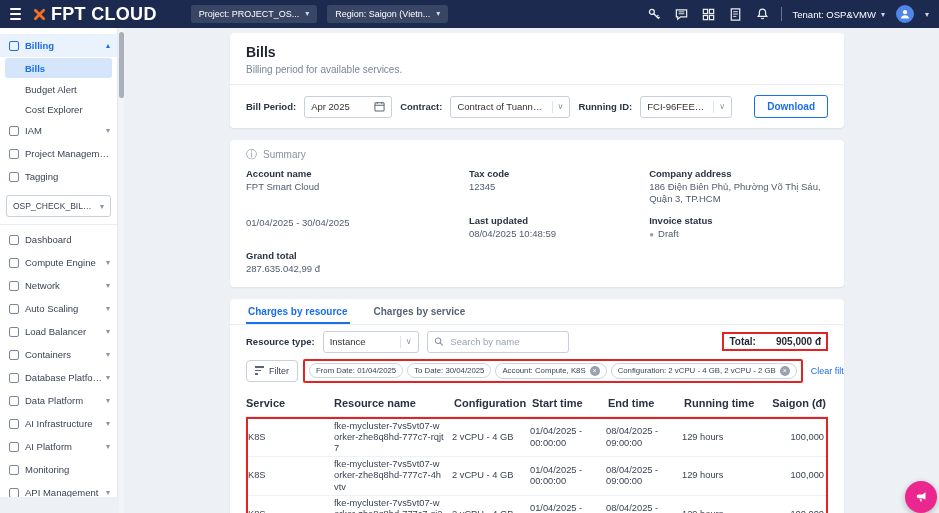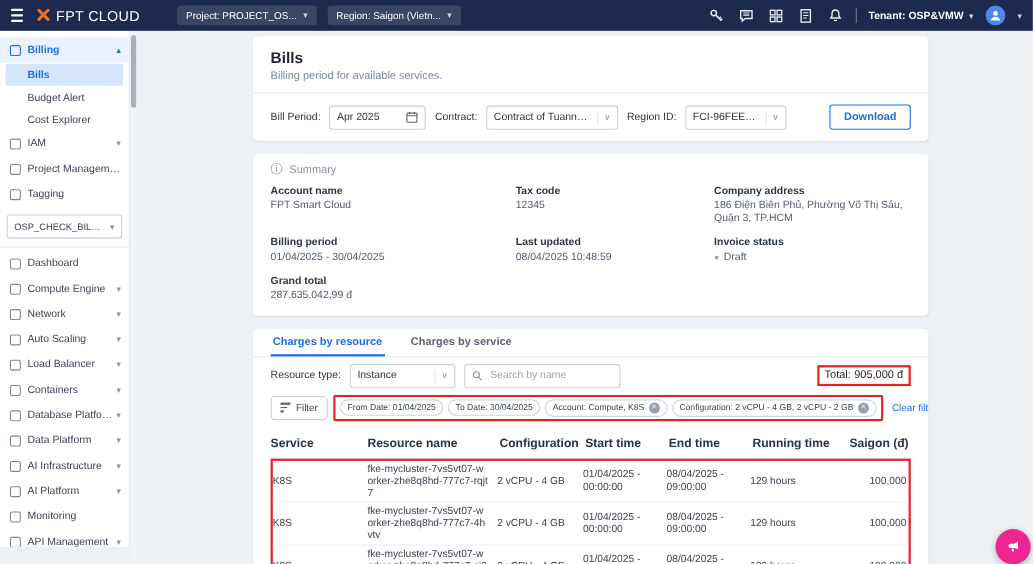--- a/index.html
+++ b/index.html
@@ -13,30 +13,30 @@
   .trunc{overflow:hidden;white-space:nowrap;text-overflow:ellipsis}
   .caret{font-size:8px;color:#8a93a5}
   .vee{font-size:8px;color:#8a93a5}
 
   
   .topbar{position:absolute;top:0;left:0;right:0;height:28px;background:var(--topbar-bg);
           display:flex;align-items:center;color:#fff;z-index:5}
   .tb-left{display:flex;align-items:center;gap:10px;padding-left:8px}
   .hamburger{width:15px;display:flex;flex-direction:column;gap:3px;cursor:pointer;padding:2px}
   .hamburger span{height:2px;background:#fff;border-radius:1px}
-  .brand{display:flex;gap:5px;font-weight:normal;font-size:13px;letter-spacing:.3px;cursor:pointer}
+  .brand{display:flex;align-items:center;gap:5px;font-weight:bold;font-size:18px;letter-spacing:.3px;cursor:pointer}
   .tb-pill{background:rgba(255,255,255,.13);border-radius:3px;font-size:9px;padding:4px 8px;
            display:flex;gap:6px;align-items:flex-start;cursor:pointer}
   .tb-pill .caret{color:#cdd6e8}
   .tb-pill.first{margin-left:24px}
   .tb-right{margin-left:auto;display:flex;align-items:center;gap:11px;padding-right:10px}
   .tb-actions{display:flex;align-items:center;gap:12px}
   .tb-icon{width:15px;height:15px;display:flex;opacity:.92;cursor:pointer}
   .tb-divider{width:1px;height:14px;background:rgba(255,255,255,.35)}
-  .tenant{font-size:9.5px;font-weight:700;display:flex;gap:5px;align-items:center;cursor:pointer}
+  .tenant{font-size:9.5px;font-weight:400;display:flex;gap:5px;align-items:center;cursor:pointer}
   .tenant .caret{color:#cdd6e8}
   .avatar{width:18px;height:18px;border-radius:50%;background:#4f86e8;display:flex;align-items:center;
           justify-content:center;overflow:hidden;cursor:pointer}
   .av-caret{color:#cdd6e8;font-size:8px}
 
   
   .sidebar{position:absolute;top:28px;left:0;width:118px;bottom:16px;background:#fff;
            border-right:1px solid #e6e9ef;overflow:hidden;padding-top:6px;font-size:9.5px}
   .sb-item{display:flex;align-items:center;height:23px;padding:0 7px 0 9px;color:#3a4354;cursor:pointer}
   .sb-item .sb-label{flex:1;white-space:nowrap;overflow:hidden;text-overflow:ellipsis}
@@ -58,21 +58,21 @@
 
   
   .main{position:absolute;left:124px;top:28px;right:0;bottom:0;background:#edf0f4;overflow:hidden}
   .container{width:614px;margin-left:106px;padding-top:5px}
   .card{background:#fff;border-radius:4px;box-shadow:0 1px 2px rgba(16,24,40,.07);margin-bottom:12px}
 
   .bills-head{padding:11px 16px 9px}
   .bills-title{font-size:14px;font-weight:700;color:#1f2430}
   .bills-sub{font-size:10px;color:#7a8699;margin-top:4px}
   .bills-filters{border-top:1px solid #e8ebf0;padding:10px 16px;display:flex;align-items:center;gap:8px}
-  .f-label{font-weight:400;font-size:9.5px;color:#2a3342;white-space:nowrap}
+  .f-label{font-weight:700;font-size:9.5px;color:#2a3342;white-space:nowrap}
   .input-box{border:1px solid #c7d0dc;border-radius:3px;height:22px;display:flex;align-items:center;
              padding:4px 6px;gap:5px;font-size:9.5px;color:#333;background:#fff;cursor:pointer}
   .input-box .sep{width:1px;height:12px;background:#dfe3ea}
   .btn-outline{margin-left:auto;border:1px solid var(--accent);color:var(--accent);font-weight:600;
                border-radius:3px;background:#fff;font-size:10px;padding:5px 12px;cursor:pointer;
                font-family:inherit}
 
   .sum-head{display:flex;gap:6px;align-items:center;color:#8a94a3;font-size:10px;padding:9px 16px 0}
   .info{font-size:11px;line-height:1}
   .sum-grid{display:grid;grid-template-columns:1.25fr 1fr 1.05fr;gap:10px 10px;padding:8px 16px 12px}
@@ -82,22 +82,22 @@
 
   .tabs{display:flex;gap:22px;padding:0 16px;border-bottom:1px solid #e8ebf0}
   .tab{padding:7px 2px 5px;font-size:10px;font-weight:600;color:#5a6475;cursor:pointer;
        border-bottom:2px solid transparent}
   .tab.active{color:var(--accent);border-bottom-color:var(--accent)}
   .controls{display:flex;align-items:center;gap:8px;padding:6px 16px}
   .search-box{cursor:text}
   .search-box input{border:none;outline:none;font-size:9.5px;width:100%;color:#333;background:transparent;
                     font-family:inherit}
   .search-box input::placeholder{color:#9aa3b2}
-  .total-box{margin-left:auto;border:2px solid var(--annotation);padding:2px 5px;font-weight:400;
-             font-size:10px;color:#1f2430;display:flex;gap:3px;white-space:nowrap}
+  .total-box{margin-left:auto;border:2px solid var(--annotation);padding:2px 5px;font-weight:700;
+             font-size:10px;color:#1f2430;display:flex;gap:20px;white-space:nowrap}
 
   .filter-row{display:flex;align-items:center;gap:5px;padding:0 10px 6px 16px;overflow:hidden}
   .filter-btn{border:1px solid #c7d0dc;border-radius:4px;height:22px;display:flex;align-items:center;
               gap:5px;padding:0 8px;font-size:9px;color:#3a4354;cursor:pointer;flex:none;background:#fff}
   .funnel{display:flex;flex-direction:column;gap:2px}
   .funnel span{height:1.5px;background:#5a6475;display:block}
   .funnel span:nth-child(1){width:9px}.funnel span:nth-child(2){width:6px}.funnel span:nth-child(3){width:3px}
   .chips-annot{border:2px solid var(--annotation);display:flex;align-items:center;gap:4px;
                padding:2px 4px;border-radius:2px;flex:none}
   .chip{border:1px solid #cdd5df;background:#fff;border-radius:10px;padding:2px 6px;font-size:7.8px;
@@ -313,21 +313,21 @@
             <rect x="1" y="2" width="10" height="9" rx="1" fill="none" stroke="#5a6475" stroke-width="1.1"></rect>
             <path d="M1 4.6h10M3.6 1v2M8.4 1v2" stroke="#5a6475" stroke-width="1.1"></path>
           </svg>
         </div>
         <span class="f-label">Contract:</span>
         <div class="input-box" style="width:120px">
           <span class="trunc" style="flex:1">Contract of Tuannn52...</span>
           <span class="sep"></span>
           <span class="vee">∨</span>
         </div>
-        <span class="f-label">Region ID:</span>
+        <span class="f-label">Running ID:</span>
         <div class="input-box" style="width:92px">
           <span class="trunc" style="flex:1">FCI-96FEEABD</span>
           <span class="sep"></span>
           <span class="vee">∨</span>
         </div>
         <button class="btn-outline">Download</button>
       </div>
     </section>
 
     <section class="card">
@@ -342,21 +342,20 @@
           </div>
           <div class="fld">
             <div class="fld-label">Tax code</div>
             <div class="fld-value">12345</div>
           </div>
           <div class="fld">
             <div class="fld-label">Company address</div>
             <div class="fld-value">186 Điện Biên Phủ, Phường Võ Thị Sáu, Quận 3, TP.HCM</div>
           </div>
           <div class="fld">
-            <div class="fld-label">Billing period</div>
             <div class="fld-value">01/04/2025 - 30/04/2025</div>
           </div>
           <div class="fld">
             <div class="fld-label">Last updated</div>
             <div class="fld-value">08/04/2025 10:48:59</div>
           </div>
           <div class="fld">
             <div class="fld-label">Invoice status</div>
             <div class="fld-value"><span class="status-dot">●</span>Draft</div>
           </div>

